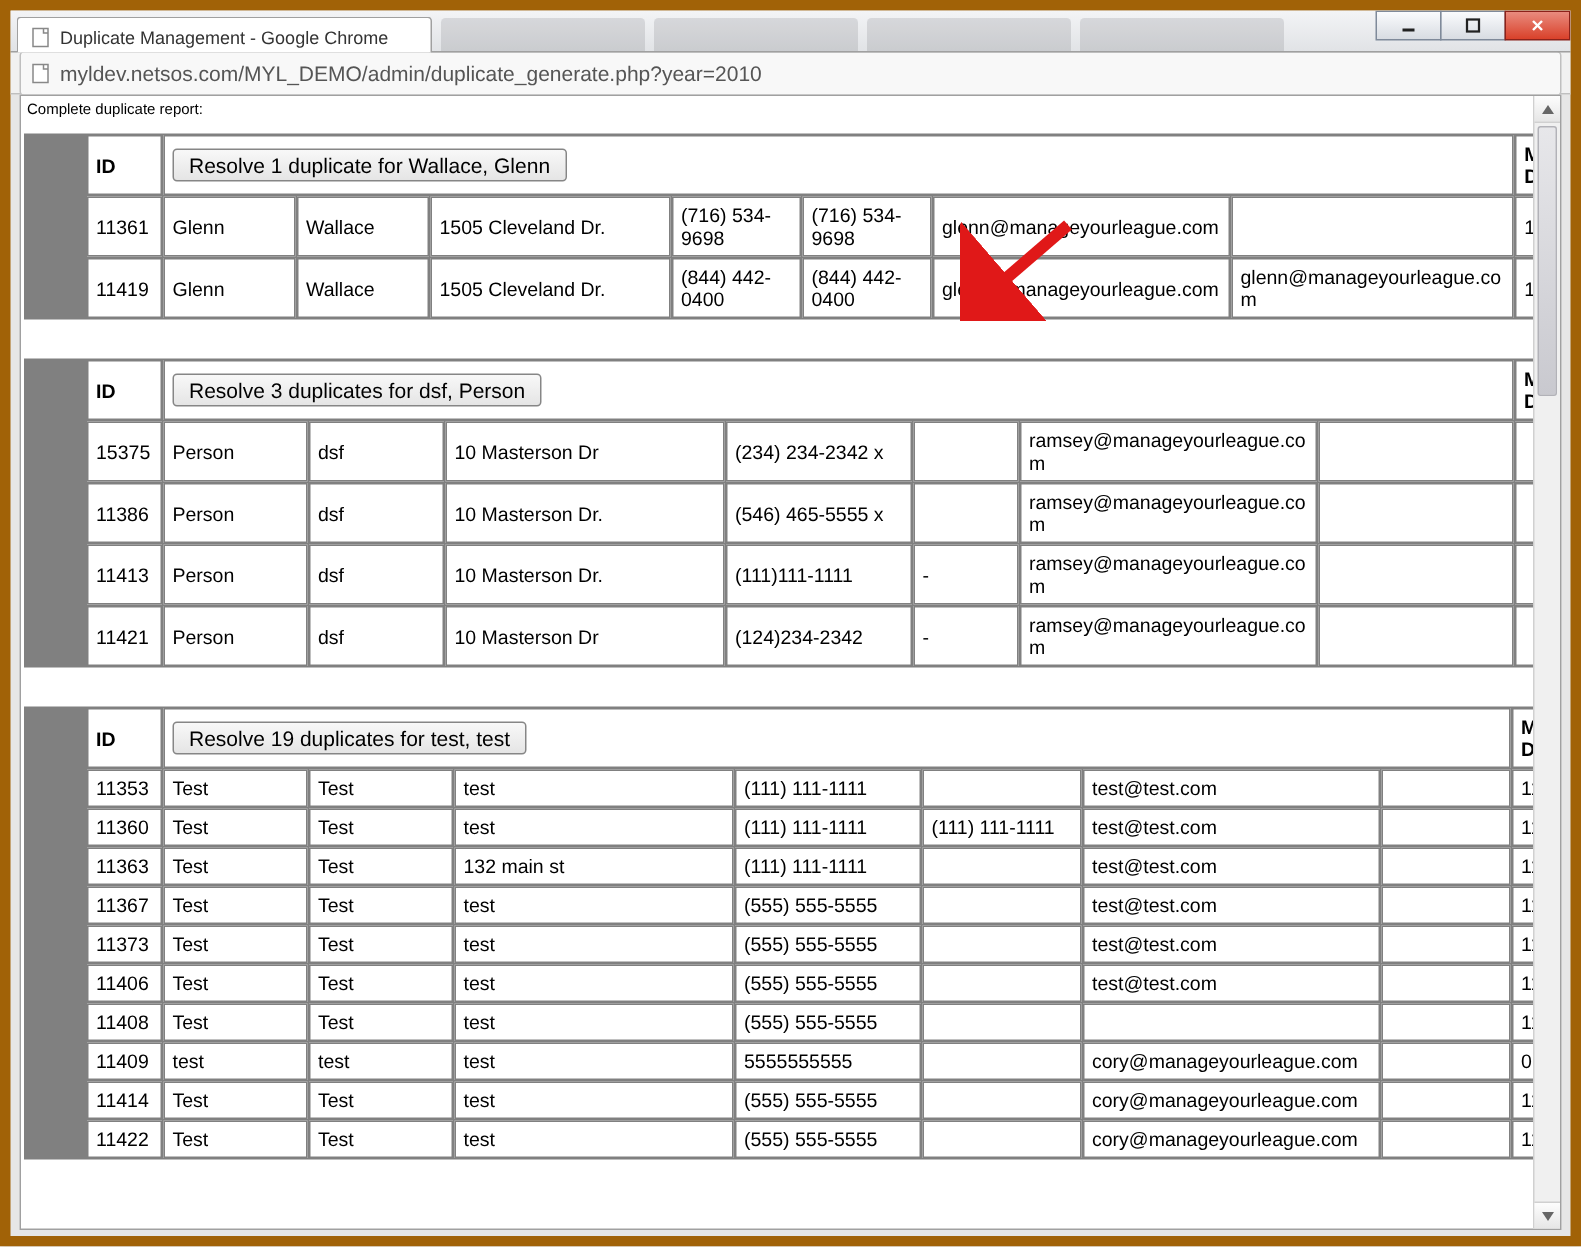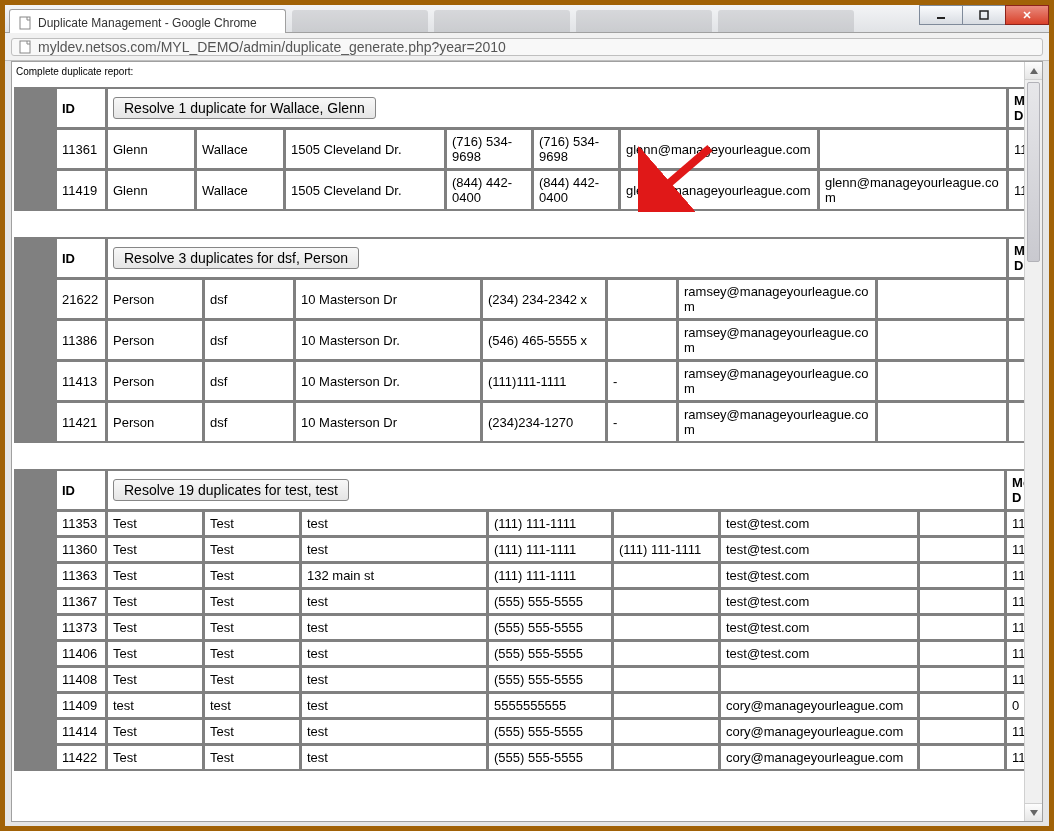--- a/index.html
+++ b/index.html
@@ -3,21 +3,21 @@
 <meta charset="utf-8">
 <style>
   * { box-sizing: border-box; }
   html, body { margin:0; padding:0; height:100%; background:#fff; font-family: Arial, Helvetica, sans-serif; font-size:13px;}
   
   .window {
     position:relative;
     width:1054px;
     height:831px;
     background:#e6e6e6;
-    border:5px solid #a16207;
+    border:7px solid #a16207;
     box-shadow:0 0 4px rgba(0,0,0,.3);
     overflow:hidden;
   }
   .titlebar {
     position:relative;
     height:28px;
     background:linear-gradient(#f3f4f6,#e1e3e6);
     border-bottom:1px solid #a0a0a0;
     display:flex;
     align-items:flex-end;
@@ -72,21 +72,21 @@
   .addrbar {
     height:28px;
     background:#f1f1f1;
     border-bottom:1px solid #bfbfbf;
     display:flex;
     align-items:center;
     padding:0 6px;
   }
   .addrbox {
     flex:1;
-    height:18px;
+    height:30px;
     border:1px solid #bfbfbf;
     border-radius:3px;
     background:#f8f8f8;
     display:flex;
     align-items:center;
     padding:0 6px;
     gap:6px;
     color:#555;
     font-size:14px;
   }
@@ -297,21 +297,21 @@
               </colgroup>
               <thead>
                 <tr>
                   <th>ID</th>
                   <th colspan="7" class="resolve-cell"><button class="resolve" type="button">Resolve 3 duplicates for dsf, Person</button></th>
                   <th>MemID</th>
                 </tr>
               </thead>
               <tbody>
                 <tr class="firstrow">
-                  <td>21622</td>
+                  <td>15375</td>
                   <td>Person</td>
                   <td>dsf</td>
                   <td>10 Masterson Dr</td>
                   <td>(234) 234-2342 x</td>
                   <td></td>
                   <td>ramsey@manageyourleague.com</td>
                   <td></td>
                   <td></td>
                 </tr>
                 <tr>
@@ -334,21 +334,21 @@
                   <td>-</td>
                   <td>ramsey@manageyourleague.com</td>
                   <td></td>
                   <td></td>
                 </tr>
                 <tr>
                   <td>11421</td>
                   <td>Person</td>
                   <td>dsf</td>
                   <td>10 Masterson Dr</td>
-                  <td>(234)234-1270</td>
+                  <td>(124)234-2342</td>
                   <td>-</td>
                   <td>ramsey@manageyourleague.com</td>
                   <td></td>
                   <td></td>
                 </tr>
               </tbody>
             </table>
           </div>
           <div class="set">
             <table class="dup">

